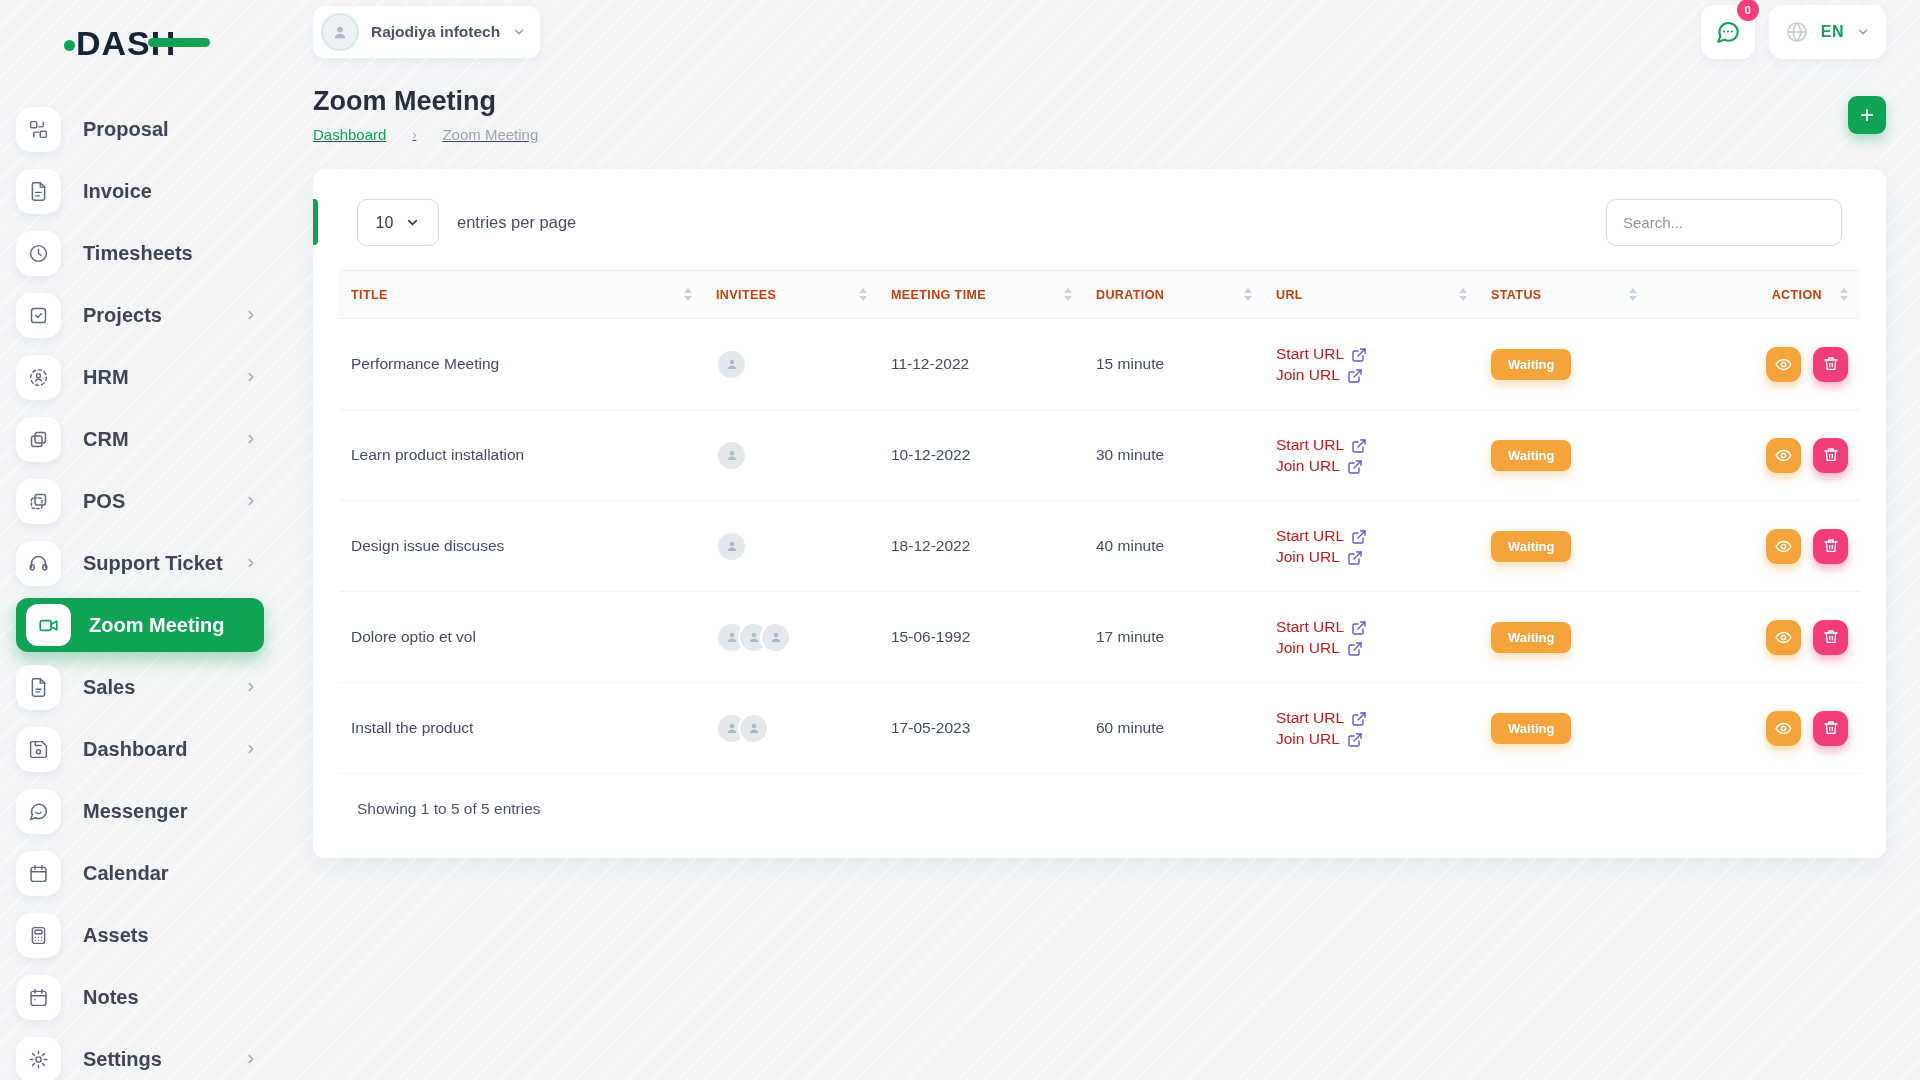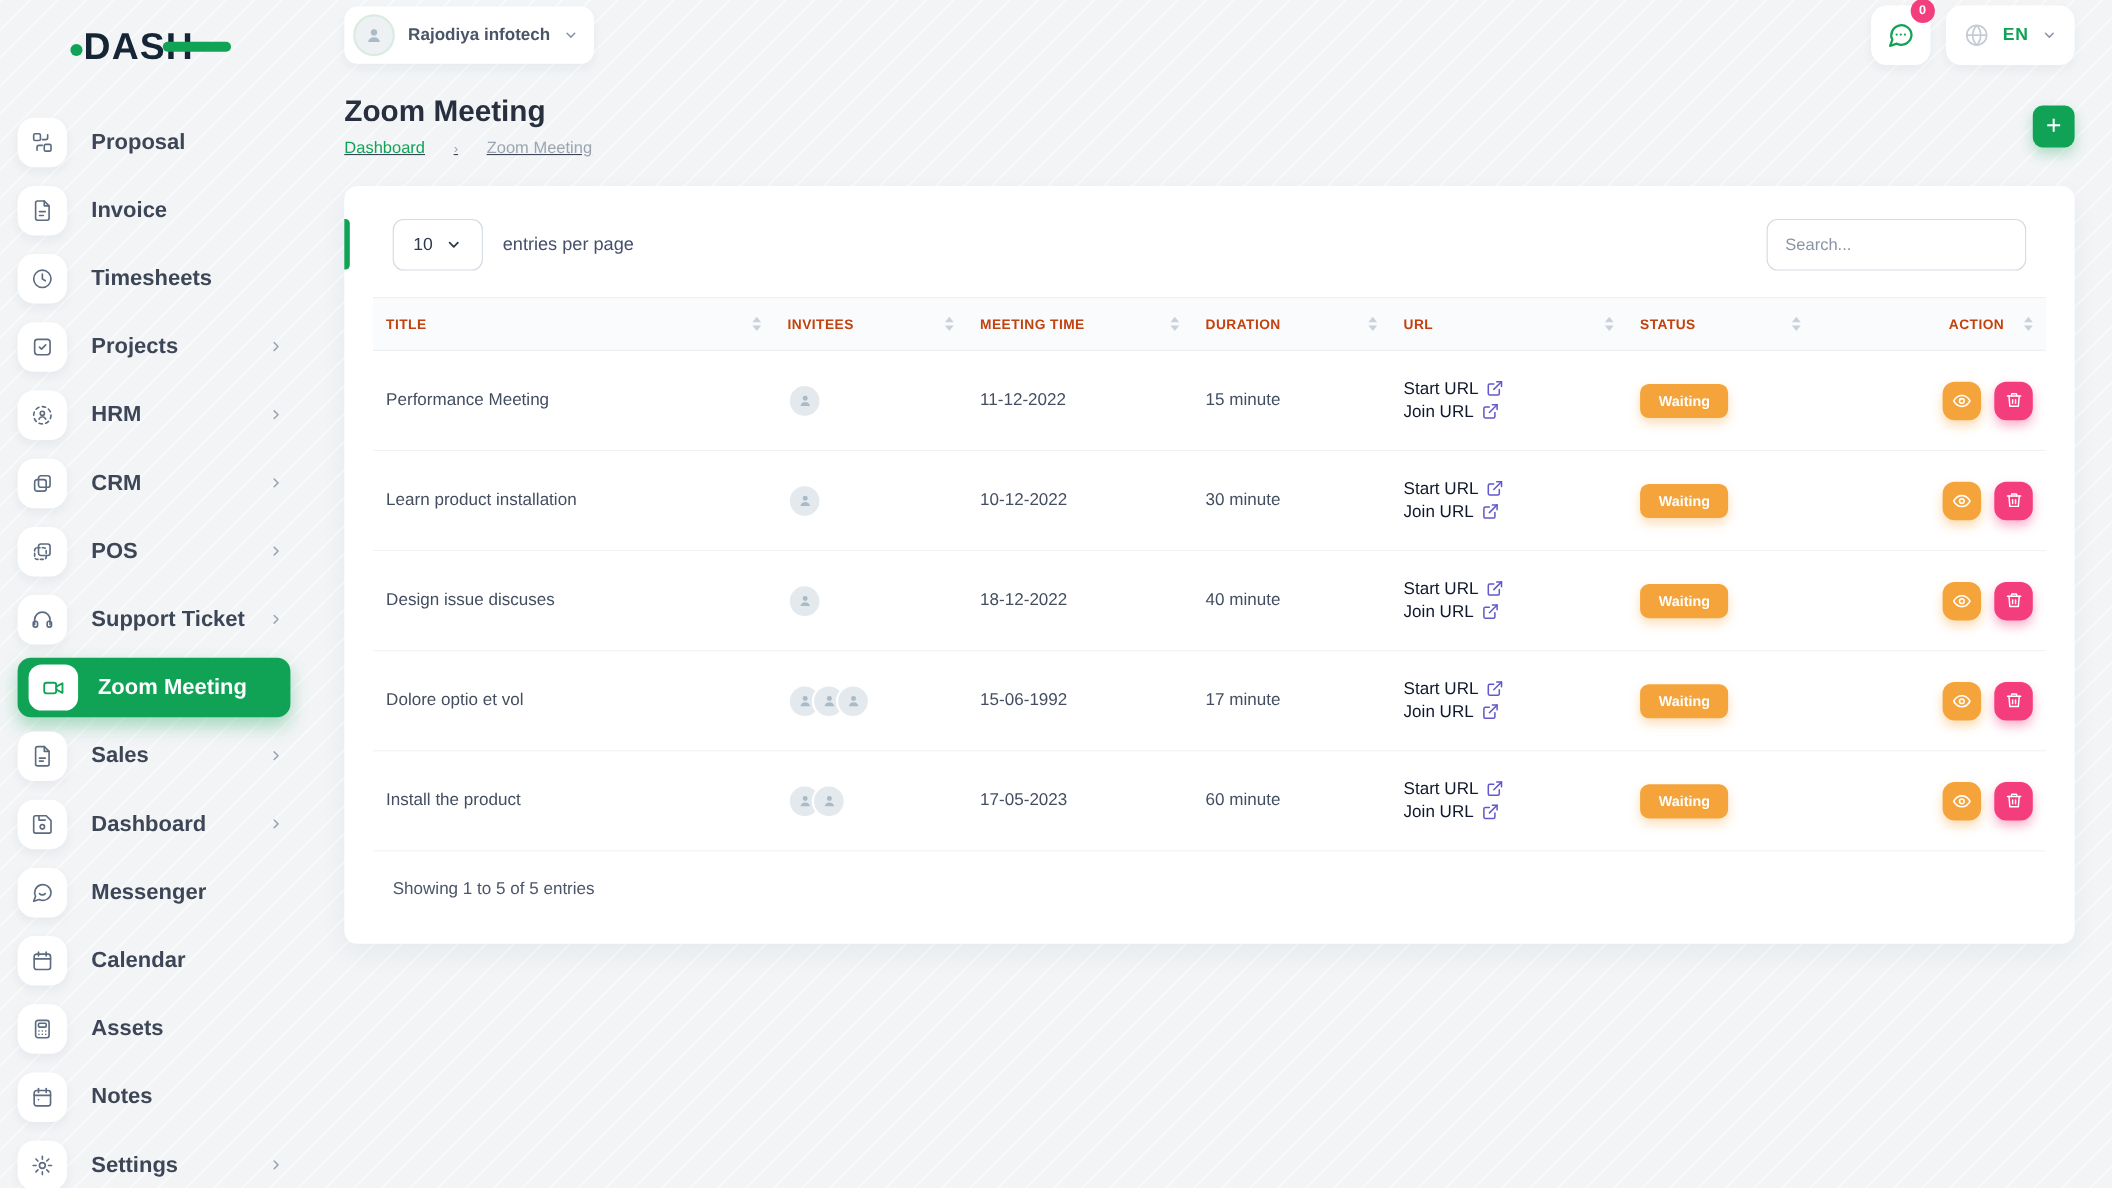--- a/index.html
+++ b/index.html
@@ -108,21 +108,21 @@
   .sort { margin-left:auto; display:flex; flex-direction:column; gap:3px; padding-left:10px; }
   .sort i { width:0; height:0; border-left:4px solid transparent; border-right:4px solid transparent; }
   .sort .up { border-bottom:5px solid #c9d2dc; }
   .sort .down { border-top:5px solid #c9d2dc; }
   .th.right { justify-content:flex-end; }
   .th.right .sort { margin-left:8px; }
 
   .trow { border-bottom:1px solid #f0f2f5; }
   .td { min-height:90px; display:flex; align-items:center; padding:0 12px; font-size:15.5px; color:#434e60; }
   .td.links { flex-direction:column; align-items:flex-start; justify-content:center; gap:3px; }
-  .url-link { display:flex; align-items:flex-start; gap:7px; color:#0f172a; cursor:pointer; font-size:15.5px; }
+  .url-link { display:flex; align-items:flex-end; gap:7px; color:#b91c1c; cursor:pointer; font-size:15.5px; }
   .avatars { display:flex; }
   .avatar {
     width:31px; height:31px; border-radius:50%; background:#e3e9ed; border:2px solid #fff;
     display:flex; align-items:center; justify-content:center; margin-left:-9px;
   }
   .avatar:first-child { margin-left:0; }
   .status-badge {
     background:var(--orange); color:#fff; font-size:13px; font-weight:600;
     padding:8px 17px; border-radius:8px; box-shadow:0 5px 10px rgba(245,164,60,.35);
   }

